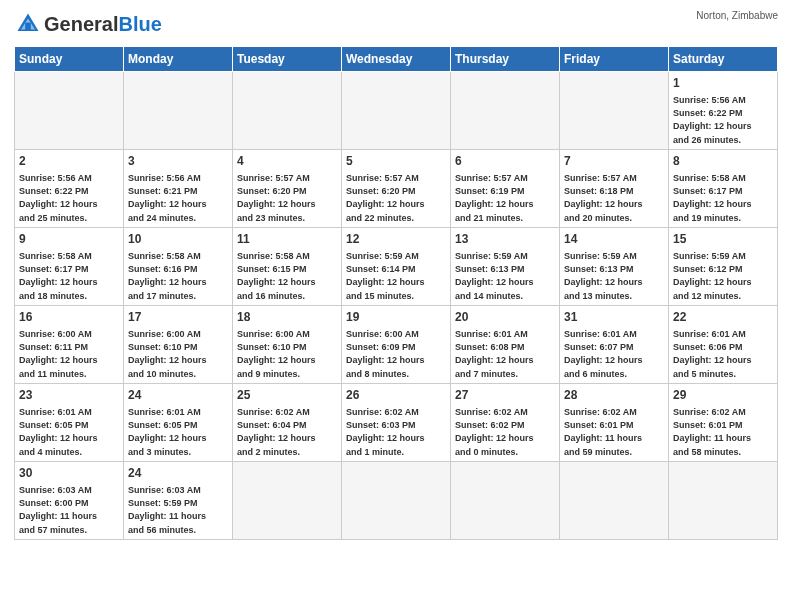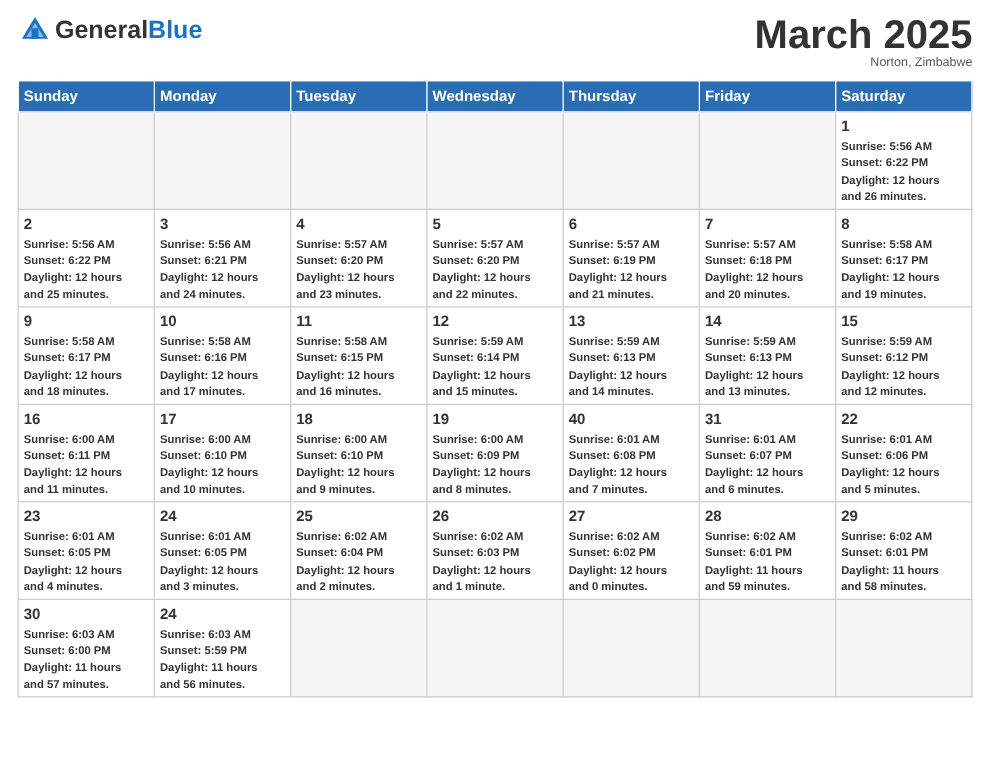--- a/index.html
+++ b/index.html
@@ -105,21 +105,20 @@
       <div class="logo-text">
         <svg class="logo-icon" viewBox="0 0 40 40">
           <polygon points="20,5 35,30 5,30" fill="#1a73c8"></polygon>
           <polygon points="20,12 30,28 10,28" fill="#fff" opacity="0.5"></polygon>
           <rect x="16" y="18" width="8" height="12" fill="#1a73c8"></rect>
         </svg>
         <span><span class="logo-general">General</span><span class="logo-blue">Blue</span></span>
       </div>
     </div>
     <div class="title-area">
-      <div class="month-title">March 2025</div>
       <div class="location">Norton, Zimbabwe</div>
     </div>
   </div>
 
   <table class="calendar">
     <thead>
       <tr>
       <th>Sunday</th>
           <th>Monday</th>
           <th>Tuesday</th>
@@ -212,21 +211,21 @@
 Daylight: 12 hours
 and 10 minutes.</span></td>
           <td><span class="day-num">18</span><span class="day-info" style="white-space: pre-line;">Sunrise: 6:00 AM
 Sunset: 6:10 PM
 Daylight: 12 hours
 and 9 minutes.</span></td>
           <td><span class="day-num">19</span><span class="day-info" style="white-space: pre-line;">Sunrise: 6:00 AM
 Sunset: 6:09 PM
 Daylight: 12 hours
 and 8 minutes.</span></td>
-          <td><span class="day-num">40</span><span class="day-info" style="white-space: pre-line;">Sunrise: 6:01 AM
+          <td><span class="day-num">20</span><span class="day-info" style="white-space: pre-line;">Sunrise: 6:01 AM
 Sunset: 6:08 PM
 Daylight: 12 hours
 and 7 minutes.</span></td>
           <td><span class="day-num">31</span><span class="day-info" style="white-space: pre-line;">Sunrise: 6:01 AM
 Sunset: 6:07 PM
 Daylight: 12 hours
 and 6 minutes.</span></td>
           <td><span class="day-num">22</span><span class="day-info" style="white-space: pre-line;">Sunrise: 6:01 AM
 Sunset: 6:06 PM
 Daylight: 12 hours

